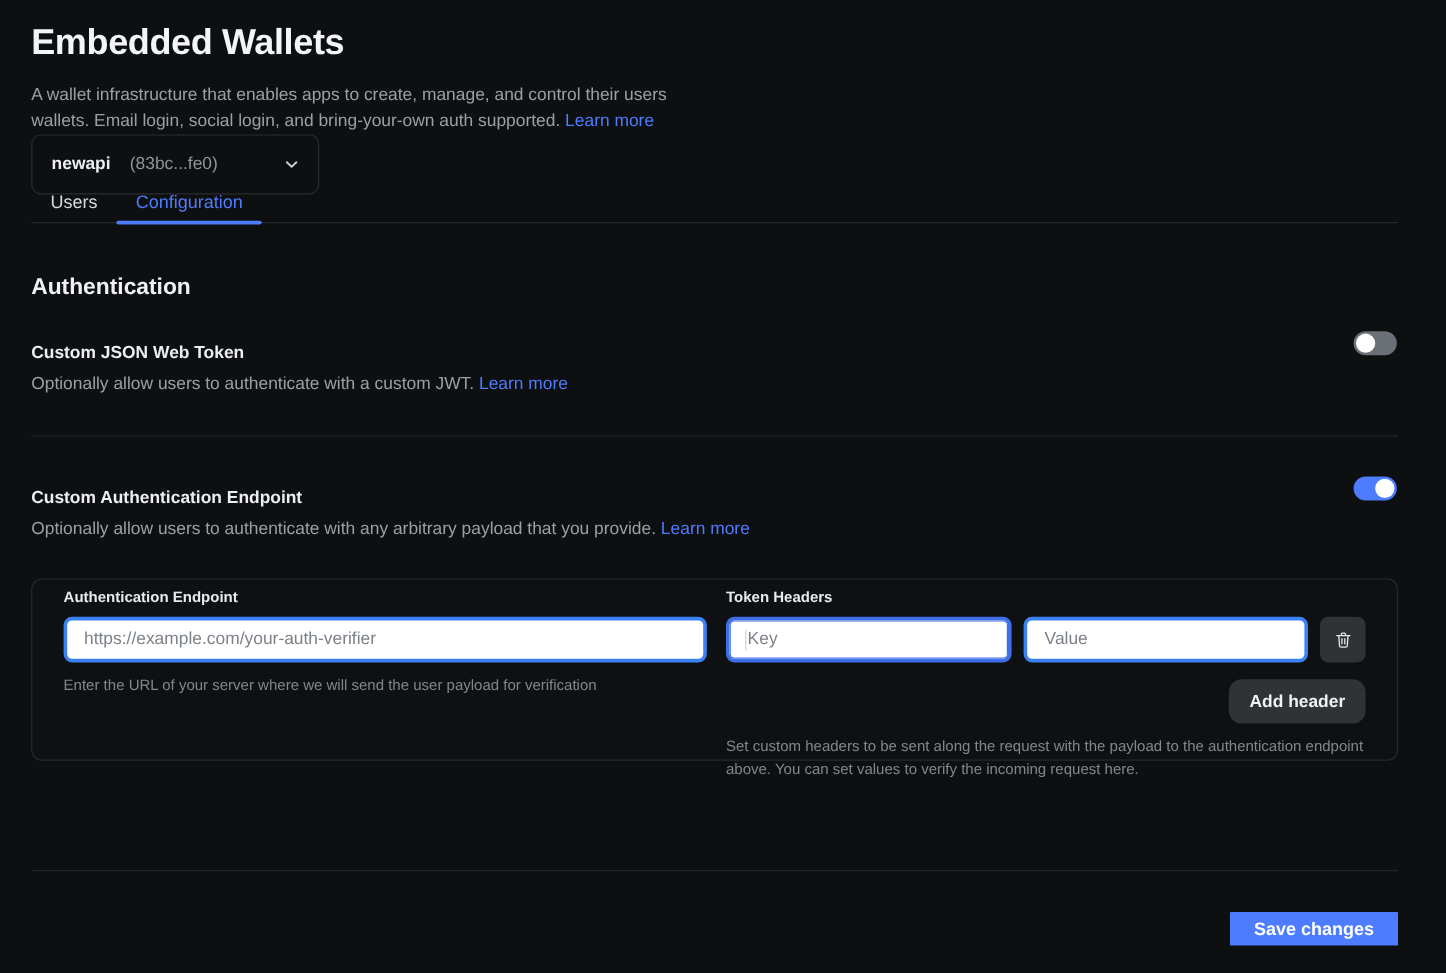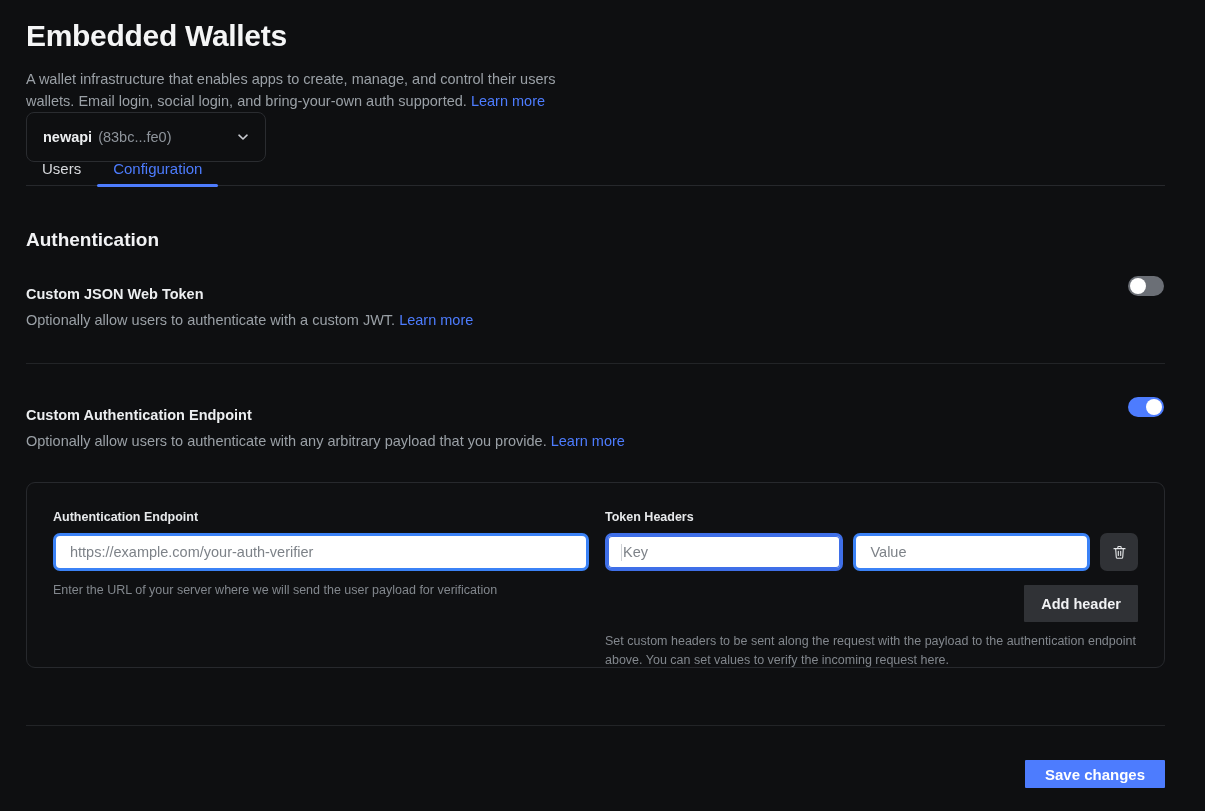--- a/index.html
+++ b/index.html
@@ -57,21 +57,21 @@
   
   .project-select {
     width: 240px;
     height: 50px;
     border: 1px solid #2a2c30;
     border-radius: 8px;
     background: #0e0f11;
     display: flex;
     align-items: center;
     padding: 0 14px 0 16px;
-    gap: 6px;
+    gap: 16px;
     cursor: pointer;
   }
   .project-name {
     font-size: 14.5px;
     font-weight: bold;
     color: #eceef0;
   }
   .project-id {
     font-size: 14.5px;
     color: #8e949b;
@@ -171,25 +171,25 @@
   .toggle.on { background: #4d7cfe; }
   .toggle.on .knob { left: 18px; }
 
   #toggle-jwt { top: 276px; right: 41px; }
   #toggle-endpoint { top: 397px; right: 41px; }
 
   
   .card {
     position: absolute;
     top: 482px; left: 26px; right: 40px;
-    height: 186px;
+    height: 152px;
     border: 1px solid #27292d;
     border-radius: 9px;
     background: #0f1012;
-    padding: 27px 26px;
+    padding: 8px 26px;
   }
   .card-grid {
     display: flex;
     gap: 16px;
   }
   .col-left { width: 536px; flex: 0 0 536px; }
   .col-right { flex: 1; }
 
   .field-label {
     font-size: 12.5px;
@@ -257,21 +257,21 @@
     display: flex;
     justify-content: flex-end;
     margin-top: 14px;
   }
   .btn-secondary {
     background: #303236;
     color: #f1f2f4;
     font-size: 14.5px;
     font-weight: bold;
     border: none;
-    border-radius: 1px;
+    border-radius: 11px;
     height: 37px;
     padding: 0 17px;
     cursor: pointer;
     font-family: "Liberation Sans", sans-serif;
   }
 
   
   .btn-primary {
     position: absolute;
     top: 760px; right: 40px;

